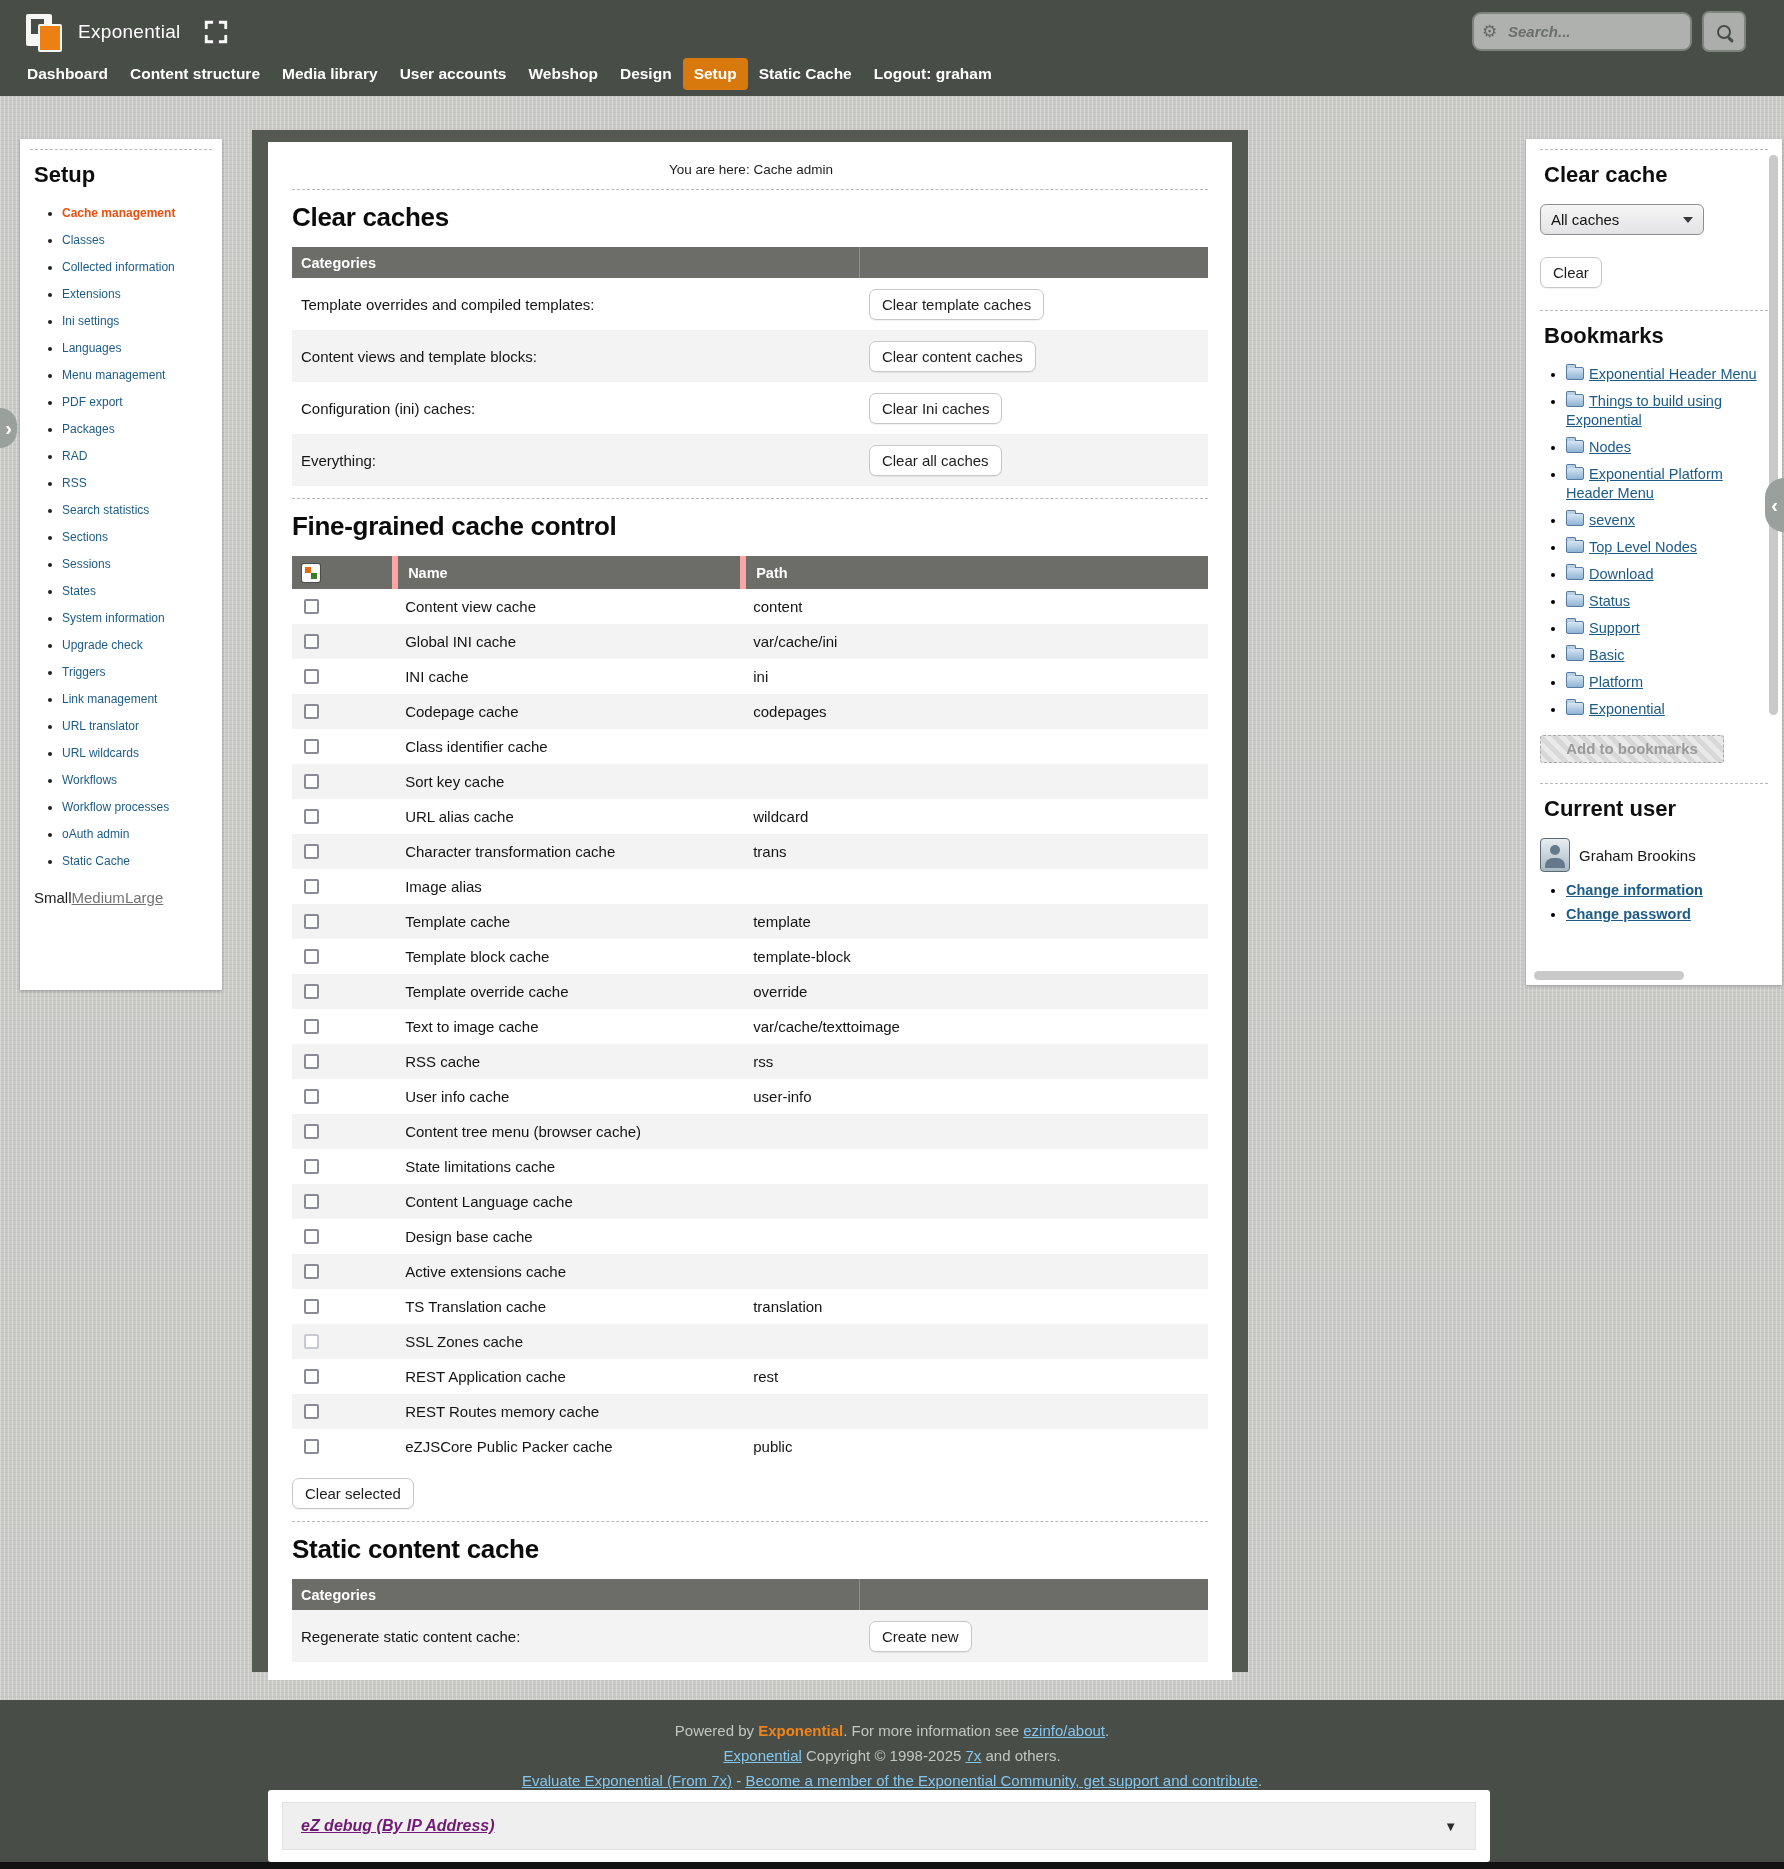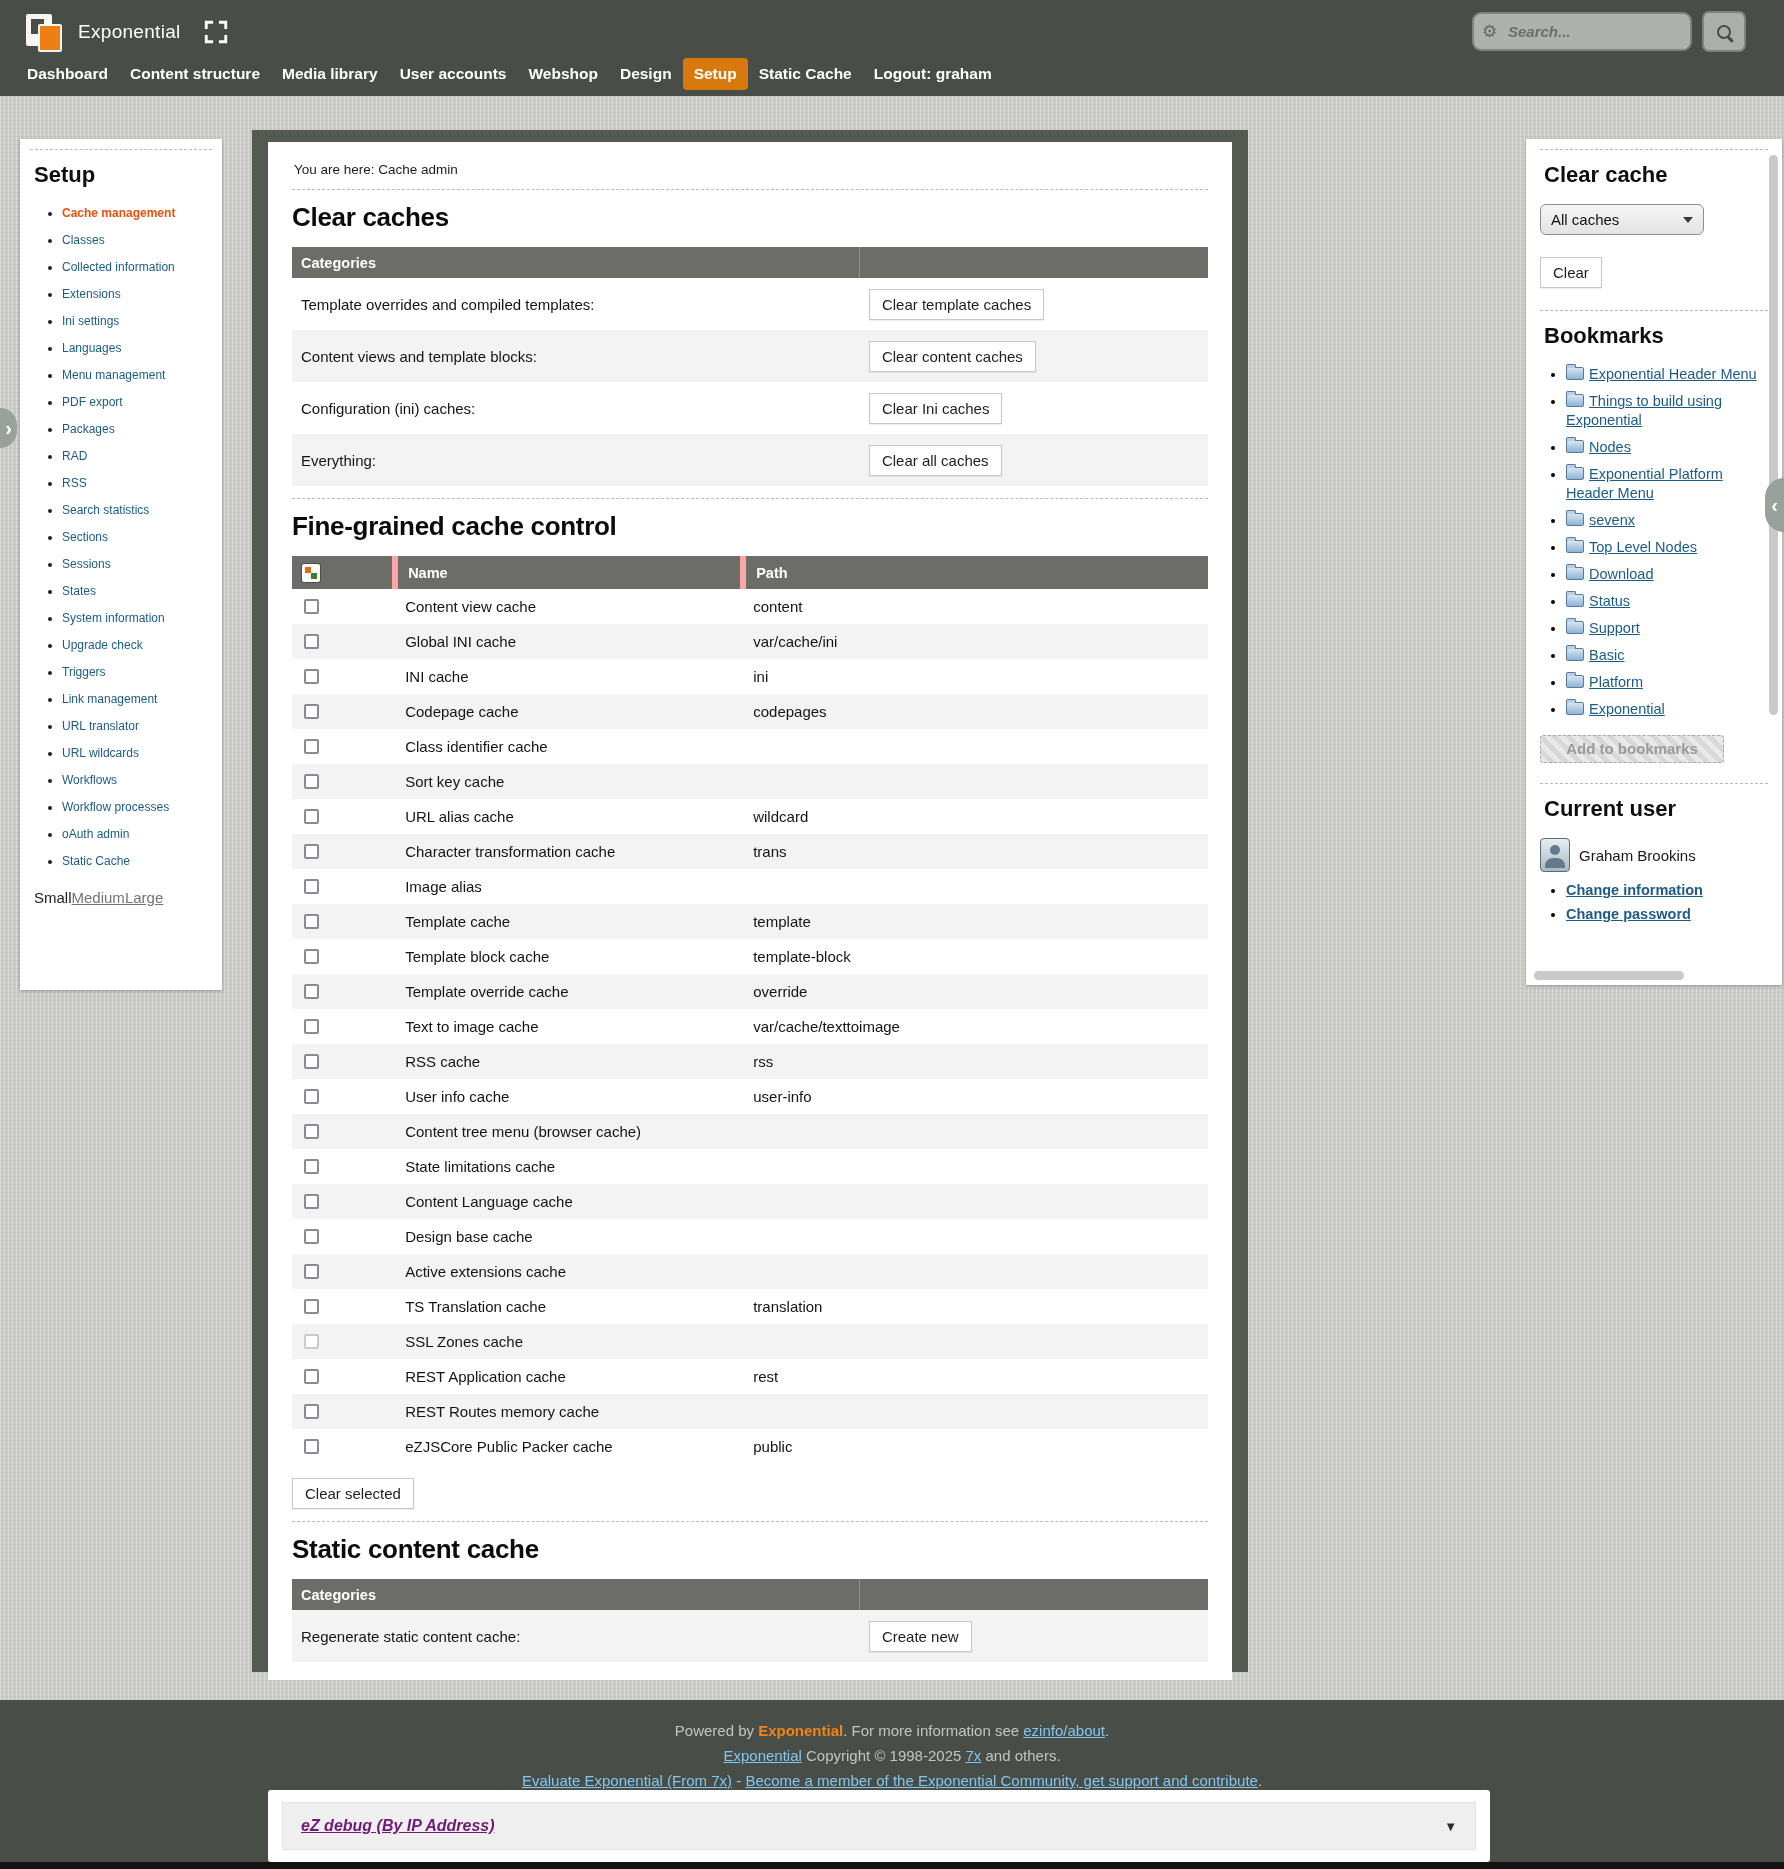--- a/index.html
+++ b/index.html
@@ -50,32 +50,32 @@
   .setup-list { list-style:disc; margin-left:32px; }
   .setup-list li { margin-bottom:8px; font-size:12px; line-height:19px; color:#222; }
   .setup-list a { color:#1d5b86; text-decoration:none; cursor:pointer; }
   .setup-list a.active { color:#e8500f; font-weight:700; }
   .size-row { margin-top:18px; margin-left:4px; font-size:15px; color:#1b1b1b; }
   .size-row a { color:#737373; text-decoration:underline; cursor:pointer; }
 
   
   .center-dark { position:absolute; left:252px; top:130px; width:996px; height:1542px; background:#545951; z-index:1; }
   .content-panel { position:absolute; left:268px; top:142px; width:964px; min-height:1522px; background:#fff; z-index:2; padding:14px 24px 12px; }
-  .breadcrumb { font-size:13.5px; color:#1c1c1c; margin:6px 0 12px 2px; }
+  .breadcrumb { font-size:13.5px; color:#1c1c1c; margin:6px 0 12px 2px;text-align:center; }
   .content-panel hr.dashed { border:none; border-top:1px dashed #b9b9b6; margin:12px 0; }
   .content-h1 { font-size:26px; font-weight:700; color:#0b0b0b; margin:10px 0 14px; letter-spacing:-.3px; }
 
   table.cat { width:100%; border-collapse:collapse; margin-bottom:6px; }
   table.cat th { background:#6c6c68; height:31px; text-align:left; color:#fff; font-size:14.5px; padding-left:9px; }
   table.cat th.empty { border-left:1px solid #8e8e8a; }
   table.cat td { font-size:15px; color:#141414; padding:10px 9px; height:52px; }
   table.cat tbody tr:nth-child(even) { background:#f3f3f3; }
   table.cat col.c1 { width:62%; } table.cat col.c2 { width:38%; }
 
-  .btn { font-family:inherit; font-size:15px; color:#1d1d1d; background:#fff; border:1px solid #c7c7c7; border-radius:0; padding:6px 12px; cursor:pointer; box-shadow:0 1px 1px rgba(0,0,0,.06); }
+  .btn { font-family:inherit; font-size:15px; color:#1d1d1d; background:#fff; border:1px solid #c7c7c7; border-radius:7px; padding:6px 12px; cursor:pointer; box-shadow:0 1px 1px rgba(0,0,0,.06); }
 
   table.fine { width:100%; border-collapse:collapse; margin-bottom:4px; }
   table.fine th { background:#6c6c68; height:33px; text-align:left; color:#fff; font-size:14.5px; padding-left:10px; }
   table.fine th.div { border-left:6px solid #fca5a5; }
   table.fine td { font-size:15px; color:#141414; padding:8px 10px; line-height:19px; }
   table.fine tbody tr:nth-child(even) { background:#f3f3f3; }
   table.fine col.cb { width:42px; } table.fine col.nm { width:calc(62% - 42px); } table.fine col.pt { width:38%; }
   .cb-cell { padding-left:12px !important; }
   .cb { display:inline-block; width:15px; height:15px; border:2px solid #8a8a97; border-radius:2px; background:#fff; vertical-align:-2px; cursor:pointer; }
   .cb.disabled { border-color:#c9c9d3; cursor:default; }

